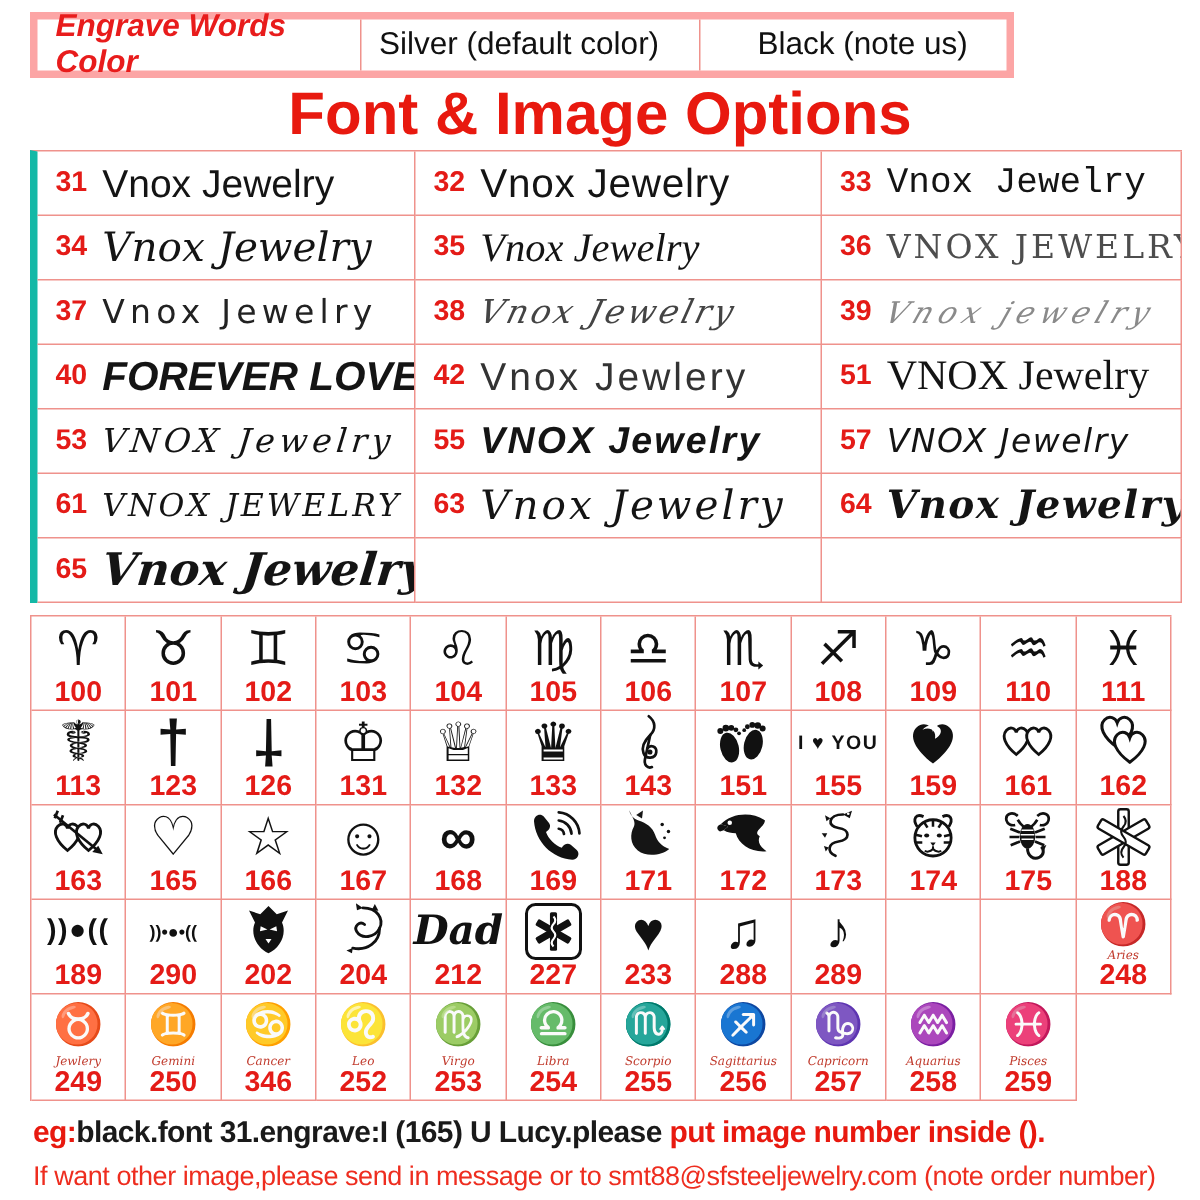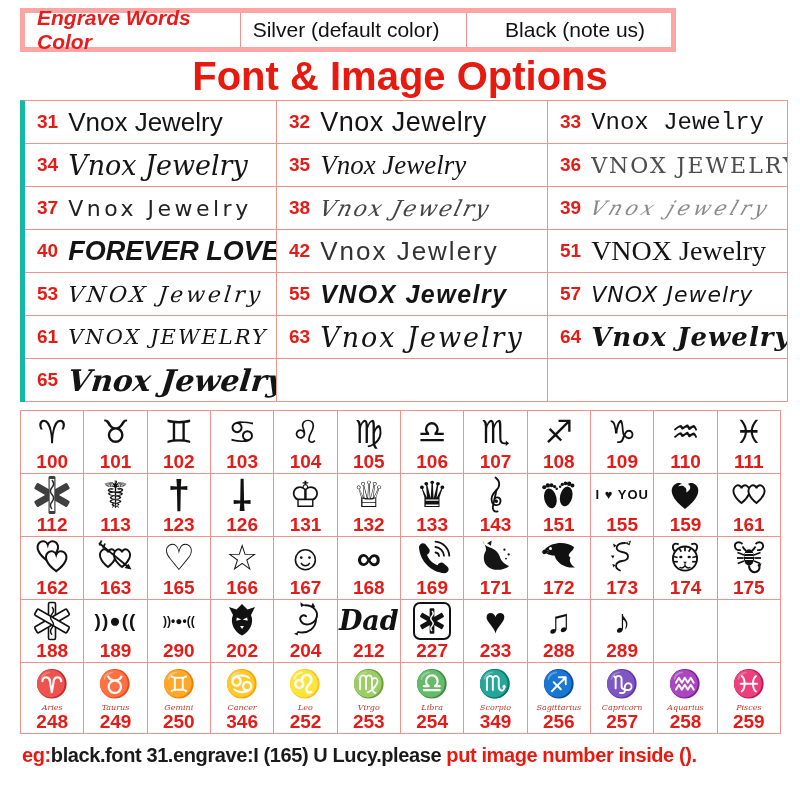--- a/index.html
+++ b/index.html
@@ -229,34 +229,20 @@
         <div class="sym-num">110</div>
       </div>
       <div class="scell">
         <div class="sym-icon">
           <span class="g-zod">♓</span>
         </div>
         <div class="sym-num">111</div>
       </div>
       <div class="scell">
         <div class="sym-icon">
-          <svg width="40" height="40" viewBox="0 0 40 40">
-            <g fill="#3f3f3f">
-              <rect x="16.5" y="1" width="7" height="38" rx="1.5"></rect>
-              <rect x="16.5" y="1" width="7" height="38" rx="1.5" transform="rotate(60 20 20)"></rect>
-              <rect x="16.5" y="1" width="7" height="38" rx="1.5" transform="rotate(120 20 20)"></rect>
-            </g>
-            <rect x="17.7" y="4" width="4.6" height="32" fill="#fff"></rect>
-            <path d="M20 5 q3.2 3.8 0 7.4 q-3.2 3.6 0 7.2 q3.2 3.6 0 7.2 q-3.2 3.6 0 7.2" stroke="#2a2a2a" stroke-width="1.5" fill="none"></path>
-          </svg>
-        </div>
-        <div class="sym-num">112</div>
-      </div>
-      <div class="scell">
-        <div class="sym-icon">
           <span class="g-cad">☤</span>
         </div>
         <div class="sym-num">113</div>
       </div>
       <div class="scell">
         <div class="sym-icon">
           <span class="g-cross">†</span>
         </div>
         <div class="sym-num">123</div>
       </div>
@@ -591,21 +577,21 @@
         <div class="sym-icon">
           <span class="g-fig">♈</span>
         </div>
         <div class="fig-label">Aries</div>
         <div class="sym-num">248</div>
       </div>
       <div class="scell">
         <div class="sym-icon">
           <span class="g-fig">♉</span>
         </div>
-        <div class="fig-label">Taurus</div>
+        <div class="fig-label">Jewlery</div>
         <div class="sym-num">249</div>
       </div>
       <div class="scell">
         <div class="sym-icon">
           <span class="g-fig">♊</span>
         </div>
         <div class="fig-label">Gemini</div>
         <div class="sym-num">250</div>
       </div>
       <div class="scell">
@@ -634,21 +620,21 @@
           <span class="g-fig">♎</span>
         </div>
         <div class="fig-label">Libra</div>
         <div class="sym-num">254</div>
       </div>
       <div class="scell">
         <div class="sym-icon">
           <span class="g-fig">♏</span>
         </div>
         <div class="fig-label">Scorpio</div>
-        <div class="sym-num">349</div>
+        <div class="sym-num">255</div>
       </div>
       <div class="scell">
         <div class="sym-icon">
           <span class="g-fig">♐</span>
         </div>
         <div class="fig-label">Sagittarius</div>
         <div class="sym-num">256</div>
       </div>
       <div class="scell">
         <div class="sym-icon">
@@ -669,14 +655,15 @@
           <span class="g-fig">♓</span>
         </div>
         <div class="fig-label">Pisces</div>
         <div class="sym-num">259</div>
       </div>
     </div>
 
   <div class="foot1">
     <span class="red">eg:</span><span class="blk">black.font 31.engrave:I (165) U Lucy.please </span><span class="red">put image number inside ().</span>
   </div>
+  <div class="foot2">If want other image,please send in message or to smt88@sfsteeljewelry.com (note order number)</div>
 
 </div>
 
 </body></html>

